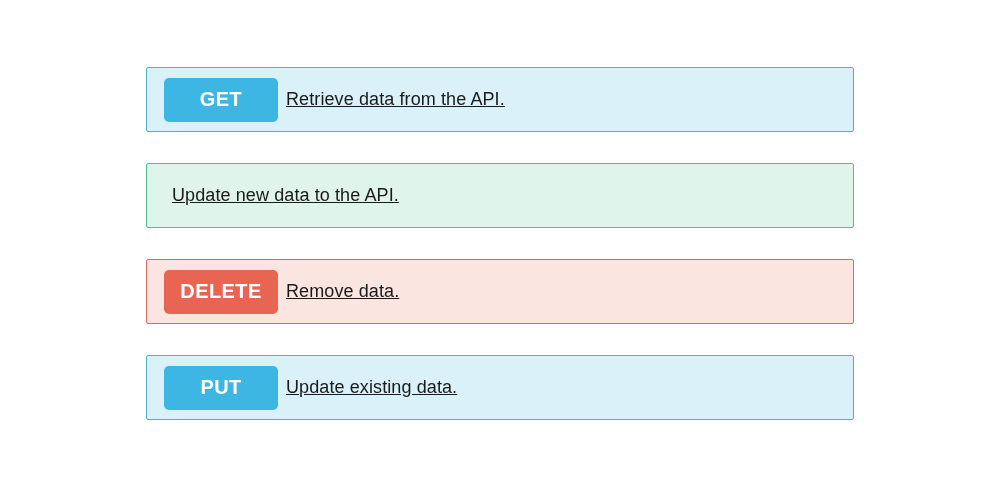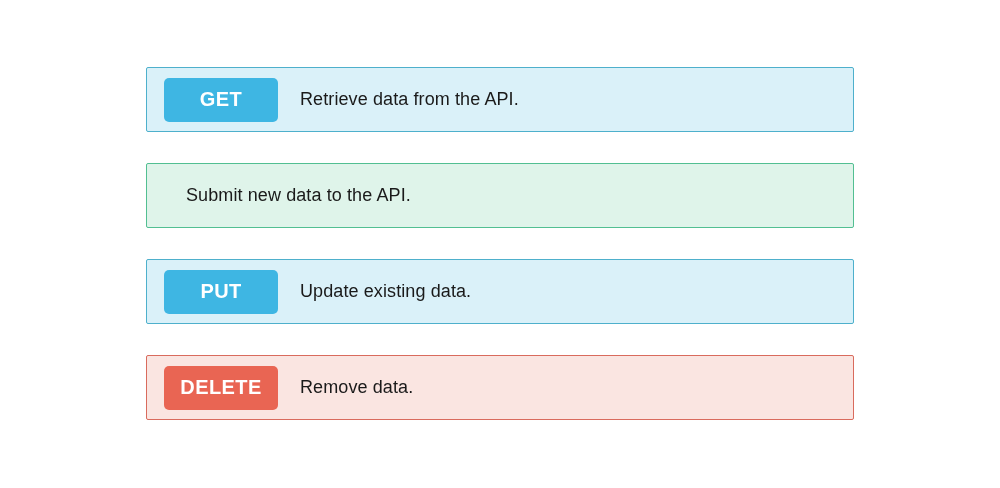--- a/index.html
+++ b/index.html
@@ -41,43 +41,44 @@
     border-radius: 5px;
     display: flex;
     align-items: center;
     justify-content: center;
     color: #ffffff;
     font-size: 20px;
     font-weight: 700;
     letter-spacing: 0.4px;
   }
   .method-desc {
-    margin-left: 22px;
+    margin-left: 8px;
     font-size: 18px;
     color: #1a1a1a;
     letter-spacing: 0.1px;
+    text-decoration: underline;
   }
 </style>
 </head>
 <body>
 
 <div class="rows-container">
 
   <div class="method-row" style="--badge: #3eb6e3; --bg: #daf1f9; --border: #4eb0cc;">
     <span class="method-badge">GET</span>
     <span class="method-desc">Retrieve data from the API.</span>
   </div>
 
   <div class="method-row" style="--badge: #42c28b; --bg: #dff4ea; --border: #52bf92;">
-    <span class="method-desc">Submit new data to the API.</span>
+    <span class="method-desc">Update new data to the API.</span>
+  </div>
+
+  <div class="method-row" style="--badge: #e96553; --bg: #fae5e1; --border: #d96b5d;">
+    <span class="method-badge">DELETE</span>
+    <span class="method-desc">Remove data.</span>
   </div>
 
   <div class="method-row" style="--badge: #3eb6e3; --bg: #daf1f9; --border: #4eb0cc;">
     <span class="method-badge">PUT</span>
     <span class="method-desc">Update existing data.</span>
   </div>
 
-  <div class="method-row" style="--badge: #e96553; --bg: #fae5e1; --border: #d96b5d;">
-    <span class="method-badge">DELETE</span>
-    <span class="method-desc">Remove data.</span>
-  </div>
-
 </div>
 
 </body></html>

